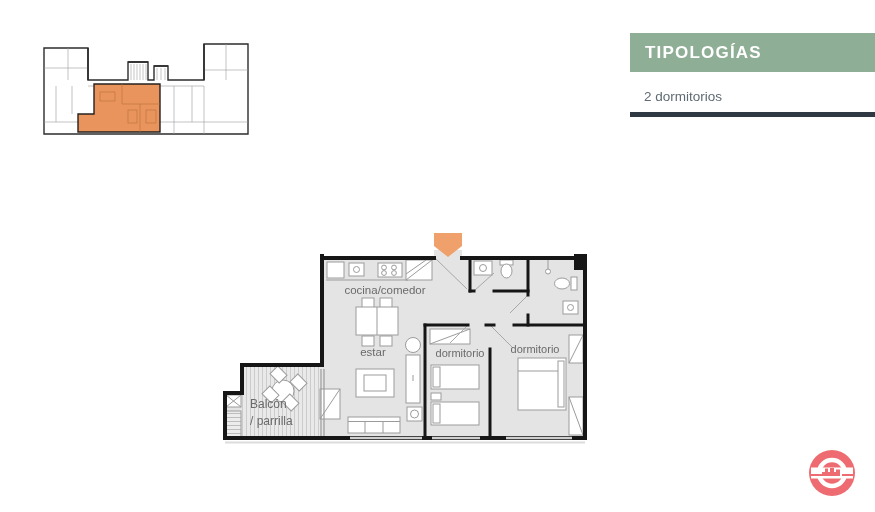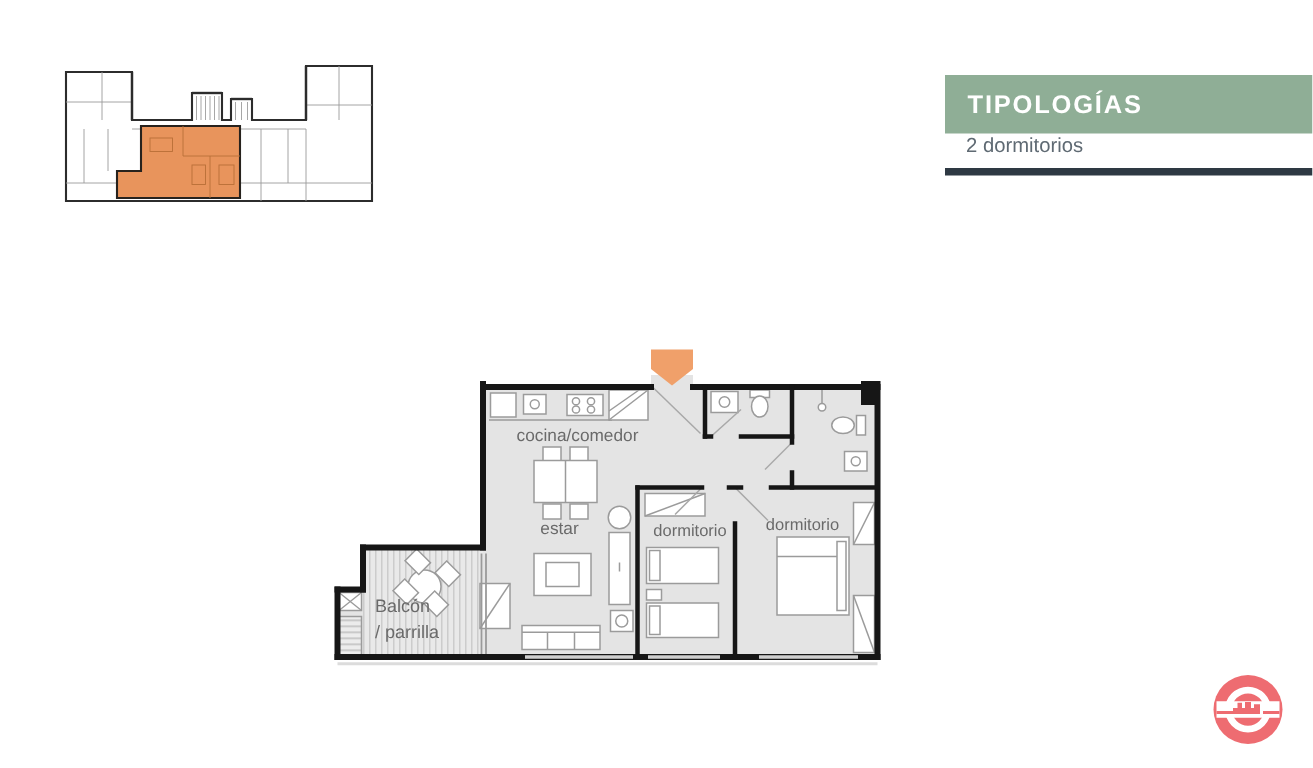--- a/index.html
+++ b/index.html
@@ -4,21 +4,21 @@
 <style>
   html,body{margin:0;padding:0;}
   body{
     width:875px;height:512px;position:relative;background:#ffffff;
     font-family:"Liberation Sans", sans-serif;overflow:hidden;
   }
   .abs{position:absolute;}
 
   
   .typo-banner{
-    left:630px;top:50px;right:0;height:39px;
+    left:630px;top:33px;right:0;height:39px;
     background:#8fae96;display:flex;align-items:center;
   }
   .typo-banner h1{
     margin:0 0 0 15px;color:#ffffff;font-size:17px;font-weight:bold;
     letter-spacing:1.2px;
   }
   .typo-sub{left:644px;top:88px;right:0;}
   .typo-sub .line1{color:#5f6a73;font-size:13.5px;line-height:17px;}
   .typo-sub .line2{color:#39424c;font-size:14.5px;font-weight:bold;line-height:18px;}
   .typo-rule{left:630px;top:112px;right:0;height:5px;background:#2e3943;}

